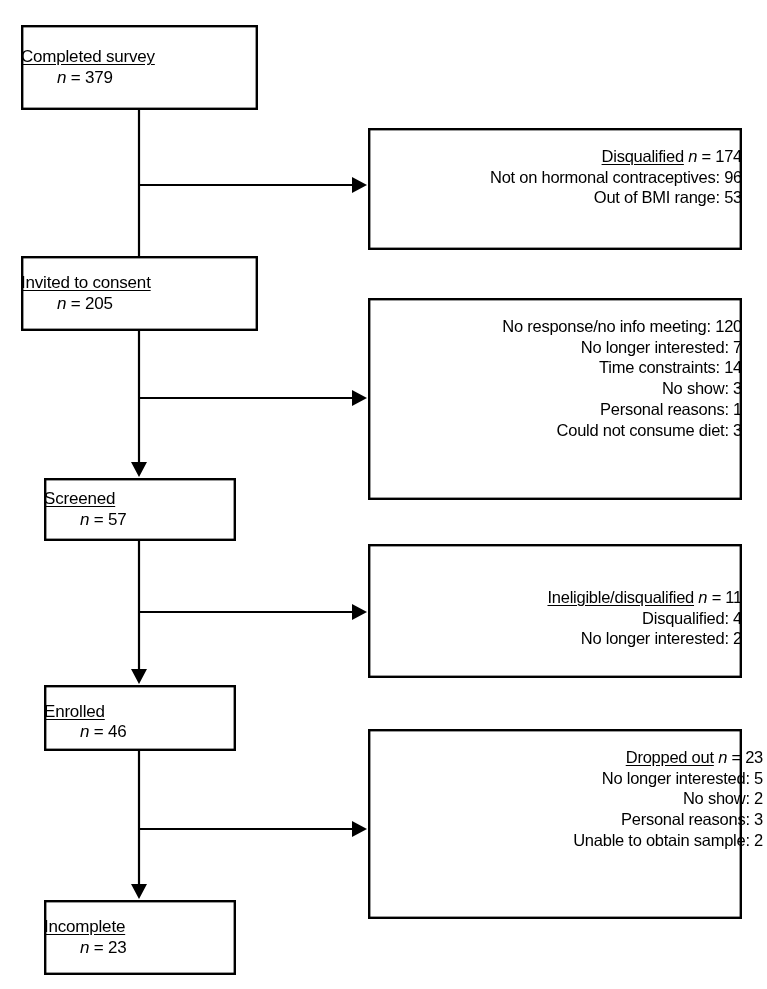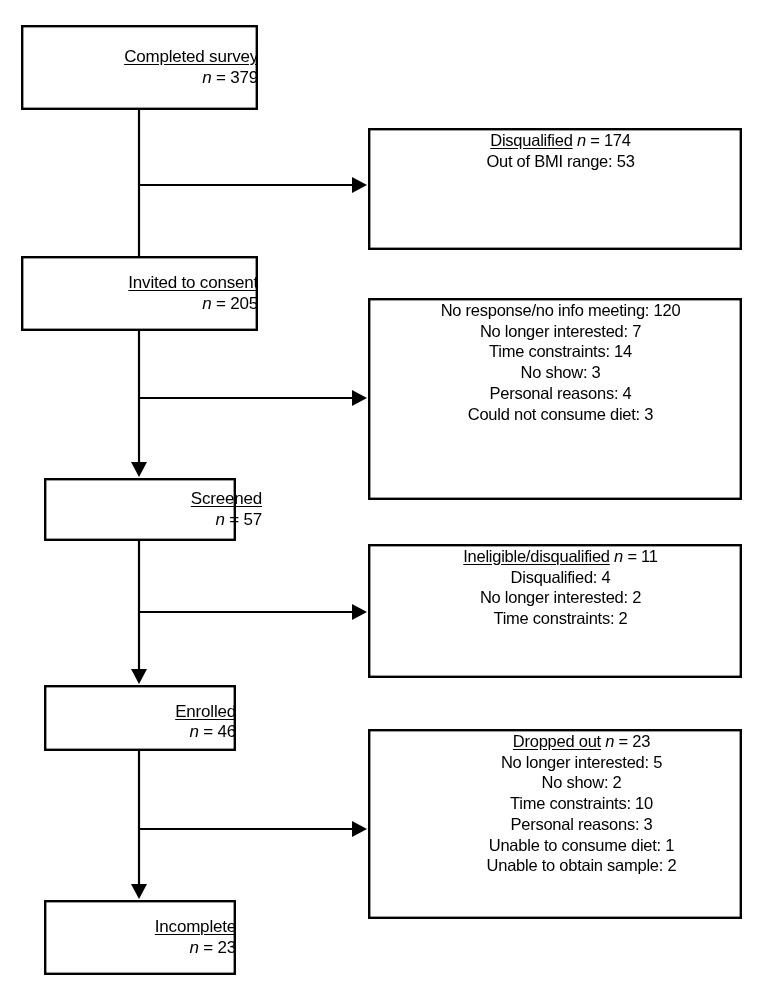--- a/index.html
+++ b/index.html
@@ -38,47 +38,48 @@
   }
   .arrow-head {
     fill: #000000;
     stroke: none;
   }
   .node-label {
     position: absolute;
     box-sizing: border-box;
     display: flex;
     flex-direction: column;
-    align-items: flex-end;
+    align-items: flex-start;
     justify-content: center;
     text-align: center;
     line-height: 1.18;
     font-size: 17px;
     letter-spacing: -0.2px;
     pointer-events: none;
   }
   .node-title {
     text-decoration: underline;
     text-underline-offset: 1.5px;
     white-space: nowrap;
   }
   .node-count {
     white-space: nowrap;
+    margin-left: 36px;
   }
   .n-ital {
     font-style: italic;
   }
   .excl-label {
     position: absolute;
     box-sizing: border-box;
-    padding: 2px 0 0 11px;
+    padding: 18px 0 0 11px;
     font-size: 16.5px;
     line-height: 1.255;
     letter-spacing: -0.25px;
-    text-align: center;
+    text-align: right;
     pointer-events: none;
   }
   .excl-head {
     white-space: nowrap;
   }
   .excl-head .hd-underline {
     text-decoration: underline;
     text-underline-offset: 1.5px;
   }
   .excl-item {
@@ -137,40 +138,38 @@
       <div class="node-label" style="left: 44px; top: 685px; width: 192px; height: 74px;">
         <div class="node-title">Enrolled</div>
         <div class="node-count"><span class="n-ital">n</span><span> = </span><span>46</span></div>
       </div>
       <div class="node-label" style="left: 44px; top: 900px; width: 192px; height: 75px;">
         <div class="node-title">Incomplete</div>
         <div class="node-count"><span class="n-ital">n</span><span> = </span><span>23</span></div>
       </div>
       <div class="excl-label" style="left: 368px; top: 128px; width: 374px; height: 122px;">
         <div class="excl-head"><span class="hd-underline">Disqualified</span> <span class="n-ital">n</span><span> = </span><span>174</span></div>
+        <div class="excl-item">Not on hormonal contraceptives: 96</div>
         <div class="excl-item">Out of BMI  range: 53</div>
       </div>
       <div class="excl-label" style="left: 368px; top: 298px; width: 374px; height: 202px;">
         <div class="excl-item">No response/no info meeting: 120</div>
         <div class="excl-item">No longer interested: 7</div>
         <div class="excl-item">Time constraints: 14</div>
         <div class="excl-item">No show: 3</div>
-        <div class="excl-item">Personal reasons: 4</div>
+        <div class="excl-item">Personal reasons: 1</div>
         <div class="excl-item">Could not consume diet: 3</div>
       </div>
-      <div class="excl-label" style="left: 368px; top: 544px; width: 374px; height: 134px;">
+      <div class="excl-label" style="left: 368px; top: 569px; width: 374px; height: 134px;">
         <div class="excl-head"><span class="hd-underline">Ineligible/disqualified</span> <span class="n-ital">n</span><span> = </span><span>11</span></div>
         <div class="excl-item">Disqualified: 4</div>
         <div class="excl-item">No longer interested: 2</div>
-        <div class="excl-item">Time constraints: 2</div>
       </div>
       <div class="excl-label" style="left: 389px; top: 729px; width: 374px; height: 190px;">
         <div class="excl-head"><span class="hd-underline">Dropped out</span> <span class="n-ital">n</span><span> = </span><span>23</span></div>
         <div class="excl-item">No longer interested: 5</div>
         <div class="excl-item">No show: 2</div>
-        <div class="excl-item">Time constraints: 10</div>
         <div class="excl-item">Personal reasons: 3</div>
-        <div class="excl-item">Unable to consume diet: 1</div>
         <div class="excl-item">Unable to obtain sample: 2</div>
       </div>
     </div>
 
 </div>
 
 </body></html>

